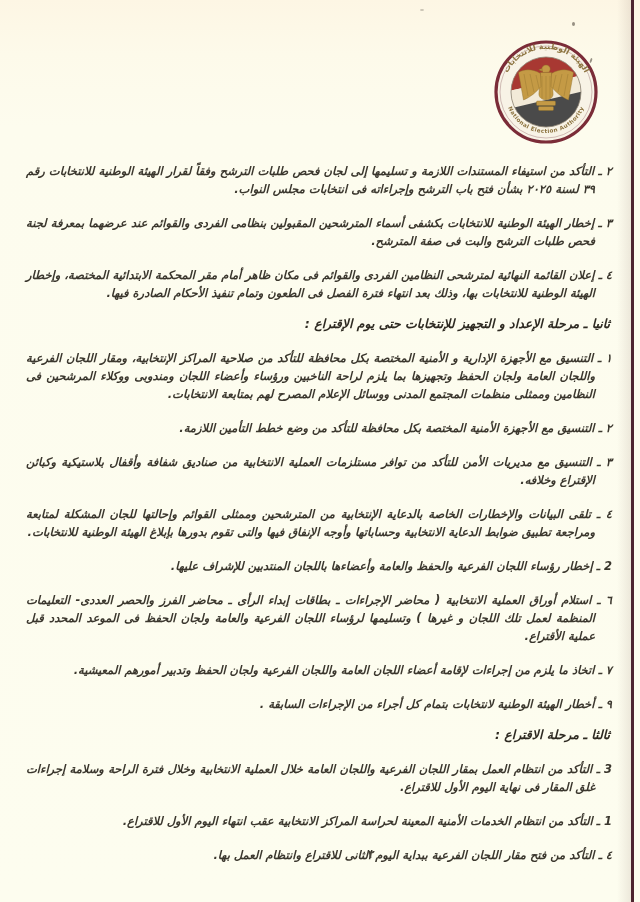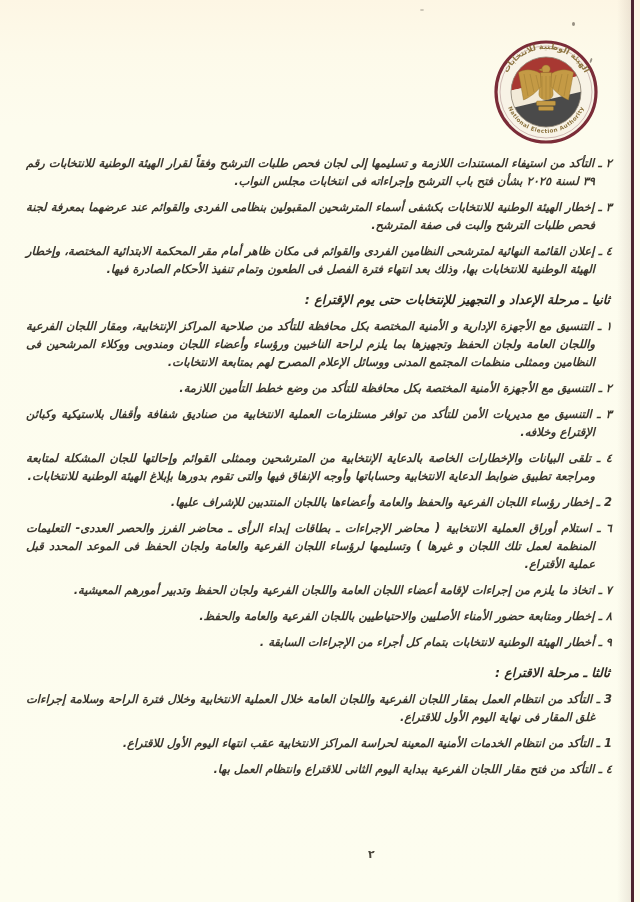--- a/index.html
+++ b/index.html
@@ -38,21 +38,21 @@
     top: 146px; right: 28px; left: 26px;
     direction: rtl;
     color: #3b372e;
     font-style: italic;
     font-weight: bold;
     font-size: 11.5px;
     line-height: 18px;
     text-align: justify;
   }
   .item {
-    margin: 8px 0 1px 0;
+    margin: 16px 0 1px 0;
     text-indent: -17px;
     padding-right: 17px;
   }
   .section-heading {
     font-size: 12.5px;
     color: #2e2a22;
     text-align: right;
     margin: 13px 2px 7px 0;
   }
   .page-number {
@@ -146,21 +146,20 @@
         <p class="item">٣ ـ التنسيق مع مديريات الأمن للتأكد من توافر مستلزمات العملية الانتخابية من صناديق شفافة وأقفال بلاستيكية وكبائن الإقتراع وخلافه.</p>
 
         <p class="item">٤ ـ تلقى البيانات والإخطارات الخاصة بالدعاية الإنتخابية من المترشحين وممثلى القوائم وإحالتها للجان المشكلة لمتابعة ومراجعة تطبيق ضوابط الدعاية الانتخابية وحساباتها وأوجه الإنفاق فيها والتى تقوم بدورها بإبلاغ الهيئة الوطنية للانتخابات.</p>
 
         <p class="item">2 ـ إخطار رؤساء اللجان الفرعية والحفظ والعامة وأعضاءها باللجان المنتدبين للإشراف عليها.</p>
 
         <p class="item">٦ ـ استلام أوراق العملية الانتخابية ( محاضر الإجراءات ـ بطاقات إبداء الرأى ـ محاضر الفرز والحصر العددى- التعليمات المنظمة لعمل تلك اللجان و غيرها ) وتسليمها لرؤساء اللجان الفرعية والعامة ولجان الحفظ فى الموعد المحدد قبل عملية الأقتراع.</p>
 
         <p class="item">٧ ـ اتخاذ ما يلزم من إجراءات لإقامة أعضاء اللجان العامة واللجان الفرعية ولجان الحفظ وتدبير أمورهم المعيشية.</p>
 
-        <p class="item">٨ ـ إخطار ومتابعة حضور الأمناء الأصليين والاحتياطيين باللجان الفرعية والعامة والحفظ.</p>
 
         <p class="item">٩ ـ أخطار الهيئة الوطنية لانتخابات بتمام كل أجراء من الإجراءات السابقة .</p>
       </div>
 
     <h3 class="section-heading">ثالثا ـ مرحلة الاقتراع :</h3>
 
     <div>
 
 
         <p class="item">3 ـ التأكد من انتظام العمل بمقار اللجان الفرعية واللجان العامة خلال العملية الانتخابية وخلال فترة الراحة وسلامة إجراءات غلق المقار فى نهاية اليوم الأول للاقتراع.</p>

